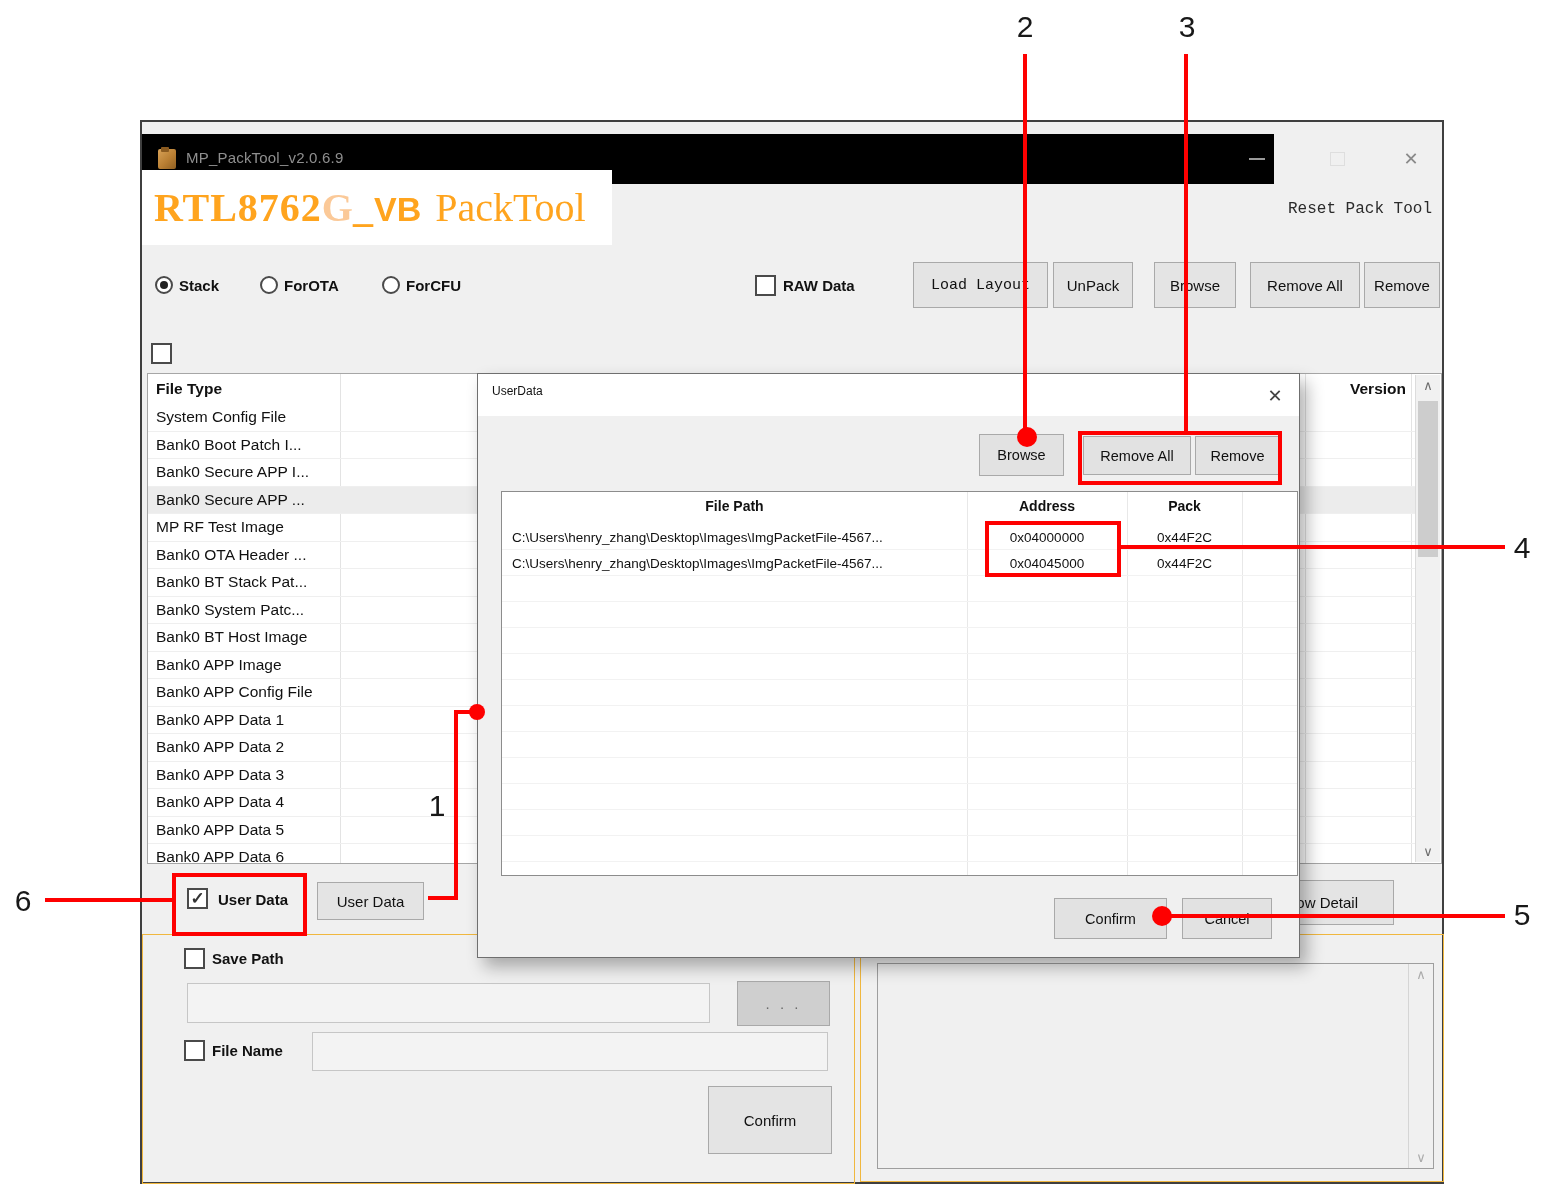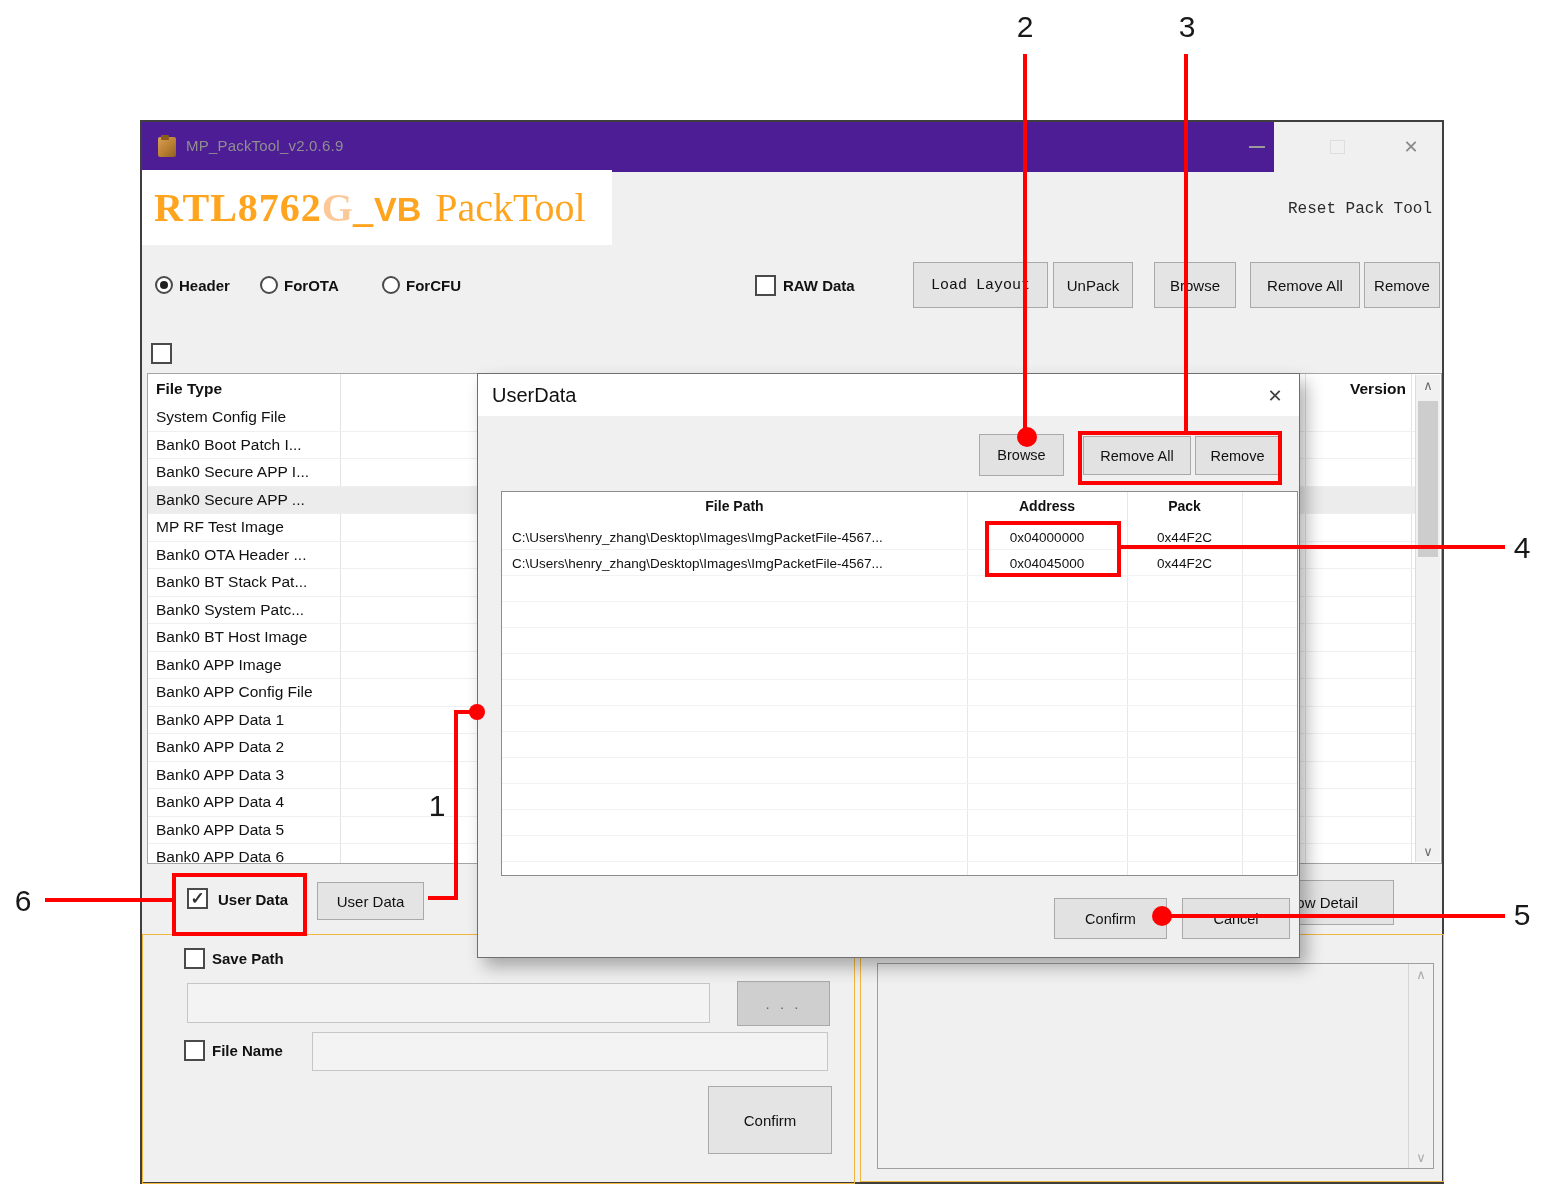--- a/index.html
+++ b/index.html
@@ -1,21 +1,21 @@
 <!DOCTYPE html>
 <html><head>
 <meta charset="utf-8">
 <style>
   html,body{margin:0;padding:0;background:#ffffff;}
   body{font-family:"Liberation Sans", sans-serif; color:#1a1a1a;}
   #stage{position:relative;width:1545px;height:1187px;background:#ffffff;overflow:hidden;}
   .abs{position:absolute;}
   
   #win{left:140px;top:120px;width:1304px;height:1064px;background:#f0f0f0;border:2px solid #3f3f3f;box-sizing:border-box;z-index:1;}
-  .titlebar{left:0;top:0;width:1132px;height:50px;background:#4c1d95;}
+  .titlebar{left:0;top:12px;width:1132px;height:50px;background:#000000;}
   .app-icon{left:16px;top:15px;width:18px;height:20px;background:linear-gradient(135deg,#d8a257 0%,#b97f33 55%,#8f5f22 100%);border-radius:2px;}
   .app-icon:before{content:"";position:absolute;left:3px;top:-2px;width:8px;height:5px;background:#8a5a1f;border-radius:1px;}
   .win-title{left:44px;top:15px;font-size:15px;color:#8f8f8f;letter-spacing:.2px;}
   .winbtn{top:10px;width:34px;height:30px;display:flex;align-items:center;justify-content:center;color:#8a8a8a;font-size:17px;}
   .min-glyph{width:16px;height:2px;background:#9a9a9a;display:inline-block;}
   .max-glyph{width:13px;height:12px;border:1px solid #dedede;display:inline-block;}
   .close-glyph{color:#8a8a8a;font-size:18px;line-height:18px;}
   .logo-band{left:0;top:48px;width:470px;height:75px;background:#ffffff;display:flex;align-items:center;}
   .logo-text{margin-left:12px;font-family:"Liberation Serif", serif;font-size:40px;color:#FFA41E;white-space:nowrap;}
   .logo-text .b{font-weight:bold;letter-spacing:1px;}
@@ -40,21 +40,21 @@
   .frow.sel{background:#ececec;}
   .vscroll{position:absolute;right:1px;top:1px;width:24px;bottom:1px;background:#f1f1f1;border-left:1px solid #dcdcdc;}
   .vscroll .chev{position:absolute;left:0;width:100%;text-align:center;color:#6d6d6d;font-size:13px;}
   .vscroll .thumb{position:absolute;left:2px;width:20px;background:#cdcdcd;}
   
   .gbox{border:1px solid #f0b73e;box-sizing:border-box;}
   .input{background:#f3f3f3;border:1px solid #c6c6c6;box-sizing:border-box;font-size:15px;padding:0 8px;color:#111;}
   
   #dlg{left:477px;top:373px;width:823px;height:585px;background:#f0f0f0;border:1px solid #6f6f6f;box-sizing:border-box;box-shadow:7px 9px 16px rgba(0,0,0,0.30);z-index:20;}
   #dlg .dtitle{left:0;top:0;width:100%;height:42px;background:#ffffff;}
-  #dlg .dtitle-text{left:14px;top:10px;font-size:20px;color:#111;}
+  #dlg .dtitle-text{left:14px;top:10px;font-size:12px;color:#111;}
   #dlg .dclose{left:780px;top:8px;width:34px;height:28px;display:flex;align-items:center;justify-content:center;color:#444;font-size:18px;}
   .dtable{left:23px;top:117px;width:797px;height:385px;background:#fff;border:1px solid #8c8c8c;box-sizing:border-box;overflow:hidden;}
   .dhead{position:absolute;top:6px;font-size:14px;font-weight:600;color:#111;text-align:center;}
   .dgrid{position:absolute;left:0;top:32px;right:0;bottom:0;background:repeating-linear-gradient(to bottom, transparent 0 25px, #f2f2f2 25px 26px);}
   .drow{position:absolute;left:0;width:100%;height:26px;font-size:13.5px;color:#111;}
   .dcell{position:absolute;top:0;height:26px;display:flex;align-items:center;white-space:nowrap;overflow:hidden;}
   .dbtn{background:#e2e2e2;border:1px solid #a9a9a9;box-sizing:border-box;display:flex;align-items:center;justify-content:center;font-size:14.5px;color:#111;}
   
   .ann{z-index:100;}
   .ann-line{background:#fe0000;}
@@ -83,21 +83,21 @@
         </span>
     </div>
 
     <div class="abs logo-band">
       <div class="logo-text"><span class="b">RTL8762</span><span class="lt">G</span><span class="b">_</span><span class="vb">VB</span><span class="prod">PackTool</span></div>
     </div>
 
     <div class="abs reset-link">Reset Pack Tool</div>
 
     <span class="abs radio sel" style="left:13px;top:154px;"></span>
-    <span class="abs lbl" style="left:37px;top:155px;">Header</span>
+    <span class="abs lbl" style="left:37px;top:155px;">Stack</span>
     <span class="abs radio" style="left:118px;top:154px;"></span>
     <span class="abs lbl" style="left:142px;top:155px;">ForOTA</span>
     <span class="abs radio" style="left:240px;top:154px;"></span>
     <span class="abs lbl" style="left:264px;top:155px;">ForCFU</span>
 
     <span class="abs cb" style="left:613px;top:153px;"></span>
     <span class="abs lbl" style="left:641px;top:155px;">RAW Data</span>
 
     <div class="abs btn mono" style="left:771px;top:140px;width:135px;height:46px;">Load Layout</div>
     <div class="abs btn" style="left:911px;top:140px;width:80px;height:46px;">UnPack</div>
@@ -192,21 +192,21 @@
         <span class="dcell" style="left:625px;width:115px;justify-content:center;">0x44F2C</span>
       </div>
       <div class="drow" style="top:58px;">
         <span class="dcell" style="left:10px;width:448px;">C:\Users\henry_zhang\Desktop\Images\ImgPacketFile-4567...</span>
         <span class="dcell" style="left:465px;width:160px;justify-content:center;">0x04045000</span>
         <span class="dcell" style="left:625px;width:115px;justify-content:center;">0x44F2C</span>
       </div>
     </div>
 
     <div class="abs dbtn" style="left:576px;top:524px;width:113px;height:41px;">Confirm</div>
-    <div class="abs dbtn" style="left:704px;top:524px;width:108px;height:41px;">Cancel</div>
+    <div class="abs dbtn" style="left:704px;top:524px;width:90px;height:41px;">Cancel</div>
   </div>
 
   <span class="abs ann ann-num" style="left:1008px;top:10px;">2</span>
   <span class="abs ann ann-line" style="left:1023px;top:54px;width:4px;height:383px;"></span>
   <span class="abs ann ann-dot" style="left:1017px;top:427px;width:20px;height:20px;"></span>
 
   <span class="abs ann ann-num" style="left:1170px;top:10px;">3</span>
   <span class="abs ann ann-line" style="left:1184px;top:54px;width:4px;height:378px;"></span>
   <span class="abs ann ann-rect" style="left:1078px;top:431px;width:204px;height:54px;"></span>
 

